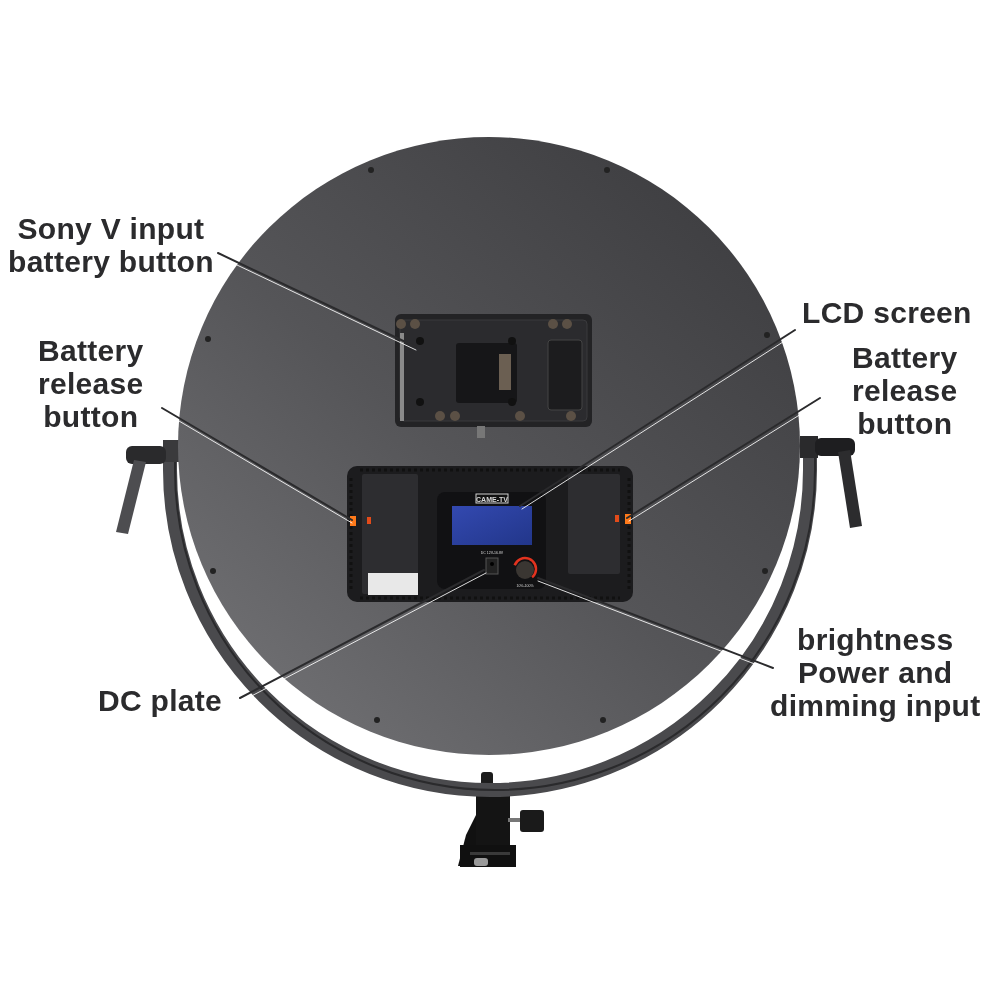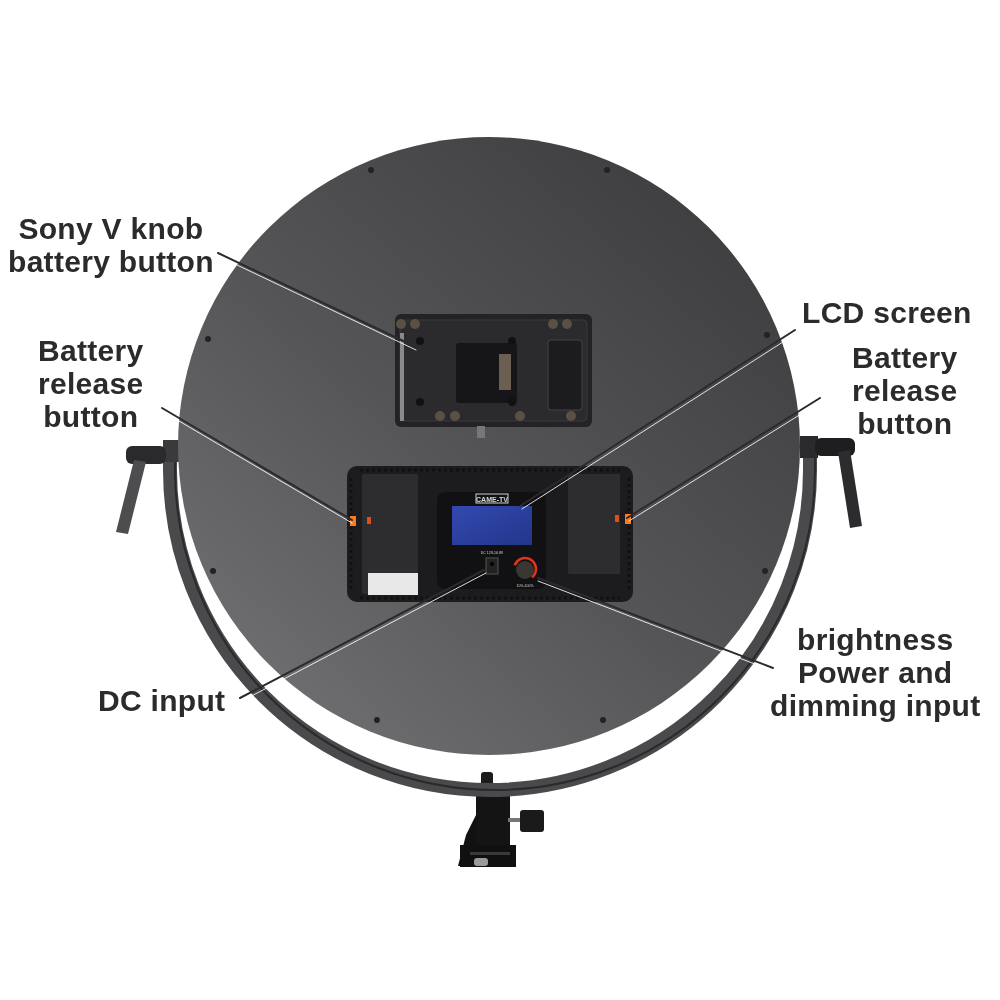--- a/index.html
+++ b/index.html
@@ -146,21 +146,21 @@
         <line x1="162" y1="411" x2="352" y2="523"></line>
         <line x1="797" y1="333" x2="522" y2="509"></line>
         <line x1="822" y1="401" x2="629" y2="521"></line>
         <line x1="773" y1="671" x2="538" y2="581"></line>
         <line x1="242" y1="701" x2="486" y2="573"></line>
       </g>
     </g>
   </svg>
 
   <div class="label center" style="left:8px; top:212px;">
-    <span>Sony V knob</span>
+    <span>Sony V input</span>
     <span>battery button</span>
   </div>
 
   <div class="label center" style="left:38px; top:334px;">
     <span>Battery</span>
     <span>release</span>
     <span>button</span>
   </div>
 
   <div class="label" style="left:802px; top:296px;">
@@ -173,16 +173,16 @@
     <span>button</span>
   </div>
 
   <div class="label center" style="left:770px; top:623px;">
     <span>brightness</span>
     <span>Power and</span>
     <span>dimming input</span>
   </div>
 
   <div class="label" style="left:98px; top:684px;">
-    <span>DC input</span>
+    <span>DC plate</span>
   </div>
 
 </div>
 
 </body></html>

